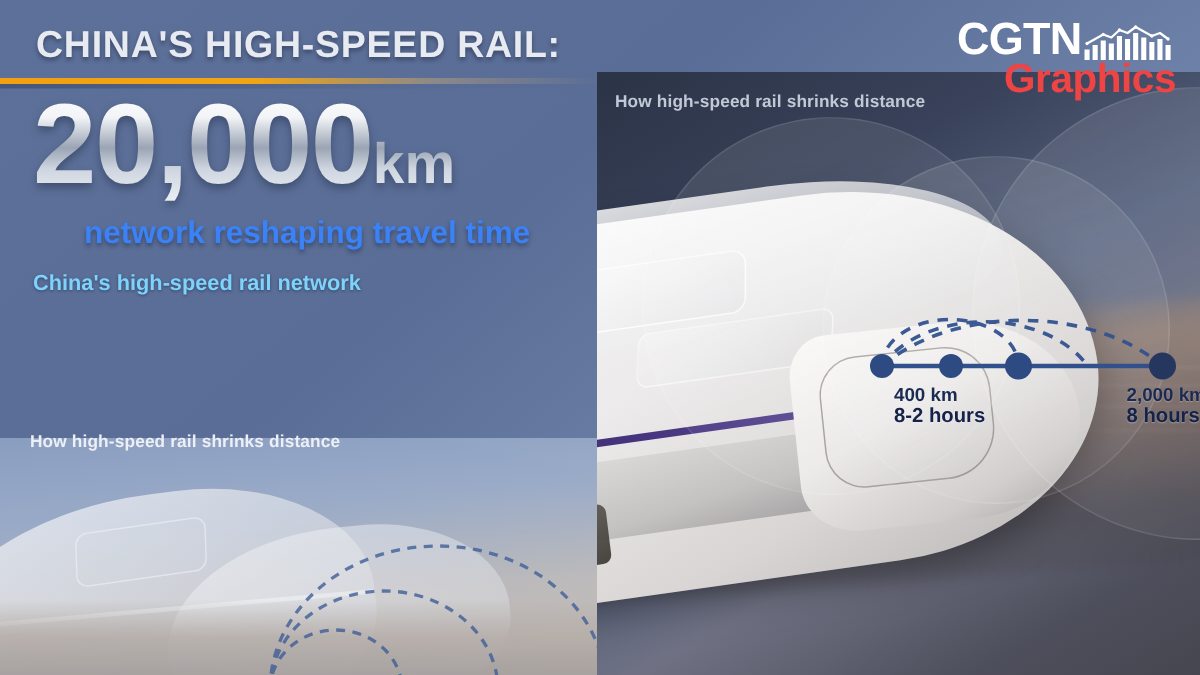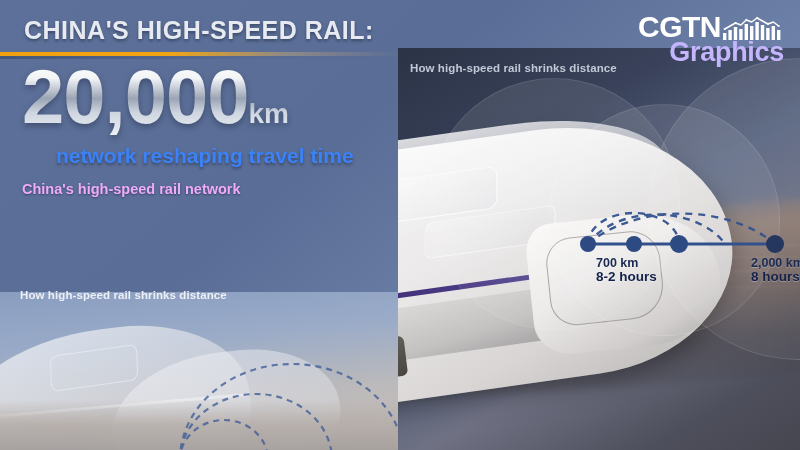--- a/index.html
+++ b/index.html
@@ -39,28 +39,28 @@
     background:linear-gradient(90deg,#f0a010 0%,#f2a513 42%,rgba(200,170,120,.45) 72%,rgba(120,140,175,0) 100%);}
   .gold-rule-sh{position:absolute;left:0;top:56px;width:400px;height:3px;
     background:linear-gradient(90deg,rgba(40,55,90,.45) 0%,rgba(70,88,128,.2) 60%,rgba(90,109,150,0) 100%);}
 
   .bignum{position:absolute;left:22px;top:58px;width:380px;height:78px;
     font-size:76px;font-weight:700;line-height:78px;letter-spacing:-1px;
     background:linear-gradient(180deg,#ffffff 0%,#f2f4f7 26%,#9aa4b4 52%,#cfd6e0 70%,#edf0f4 100%);
     -webkit-background-clip:text;background-clip:text;color:transparent;
     -webkit-text-fill-color:transparent;white-space:nowrap;
     filter:drop-shadow(0 3px 3px rgba(25,35,60,.42));}
-  .bignum .unit{font-size:28px;letter-spacing:0;}
+  .bignum .unit{font-size:38px;letter-spacing:0;}
 
   .subhead{position:absolute;left:56px;top:144px;width:360px;
     font-size:21px;font-weight:700;color:#3b82f6;white-space:nowrap;
     text-shadow:0 2px 3px rgba(20,28,48,.45);}
 
   .blurb{position:absolute;left:22px;top:180px;width:360px;
-    font-size:14.5px;font-weight:700;line-height:18px;color:#f0abfc;
+    font-size:14.5px;font-weight:700;line-height:18px;color:#7dd3fc;
     text-shadow:0 1px 2px rgba(20,28,48,.5);}
 
   .cap-left{position:absolute;left:20px;top:289px;
     font-size:11.5px;font-weight:600;color:#eceff5;letter-spacing:.1px;}
 
   
   .rpanel{position:absolute;left:398px;top:48px;width:402px;height:402px;overflow:hidden;}
   .r-bg{position:absolute;inset:0;
     background:linear-gradient(150deg,#2b3346 0%,#39425a 26%,#55617d 48%,#6f7183 66%,#4e4f5c 86%,#45464f 100%);}
   
@@ -112,21 +112,21 @@
   .tl-svg{position:absolute;left:0;top:0;}
   .tl-label{position:absolute;text-align:left;white-space:nowrap;
     font-size:12.5px;font-weight:700;color:#1a2a52;line-height:14px;
     text-shadow:0 1px 1px rgba(255,255,255,.32);}
   .tl-label .hrs{display:block;font-size:13.5px;font-weight:700;color:#14224a;}
 
   
   .logo{position:absolute;right:16px;top:14px;text-align:right;}
   .logo-row{display:flex;align-items:flex-end;justify-content:flex-end;gap:1px;}
   .logo-cgtn{font-size:30px;font-weight:700;color:#fff;letter-spacing:-.5px;line-height:26px;}
-  .logo-graphics{font-size:27px;font-weight:700;color:#c4b5fd;letter-spacing:-.3px;
+  .logo-graphics{font-size:27px;font-weight:700;color:#ef4444;letter-spacing:-.3px;
     line-height:29px;margin-top:-2px;}
 </style>
 </head>
 <body>
 
 <div id="stage">
 
   <div class="base-bg"></div>
 
   <div class="ghost">
@@ -196,21 +196,21 @@
           <path d="M190 196 A 118 78 0 0 1 377 196"></path>
         </g>
         <line x1="190" y1="196" x2="377" y2="196" stroke="#31508c" stroke-width="3"></line>
         <circle cx="190" cy="196" r="8" fill="#2e4a82"></circle>
         <circle cx="236" cy="196" r="8" fill="#2e4a82"></circle>
         <circle cx="281" cy="196" r="9" fill="#2e4a82"></circle>
         <circle cx="377" cy="196" r="9" fill="#25365f"></circle>
       </svg>
 
       <div class="tl-label" style="left:198px;top:208px;">
-        <span>700 km</span>
+        <span>400 km</span>
         <span class="hrs">8-2 hours</span>
       </div>
       <div class="tl-label" style="left:353px;top:208px;">
         <span>2,000 km</span>
         <span class="hrs">8 hours</span>
       </div>
     </div>
   </div>
 
   <div class="logo">

